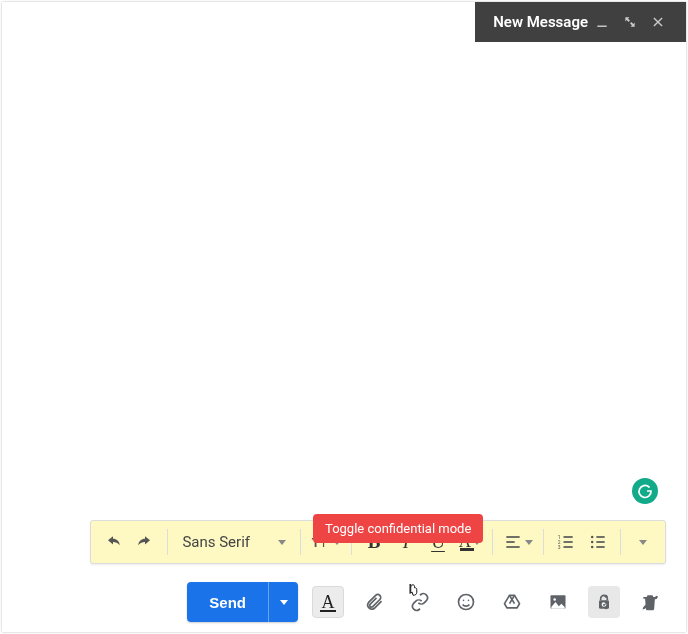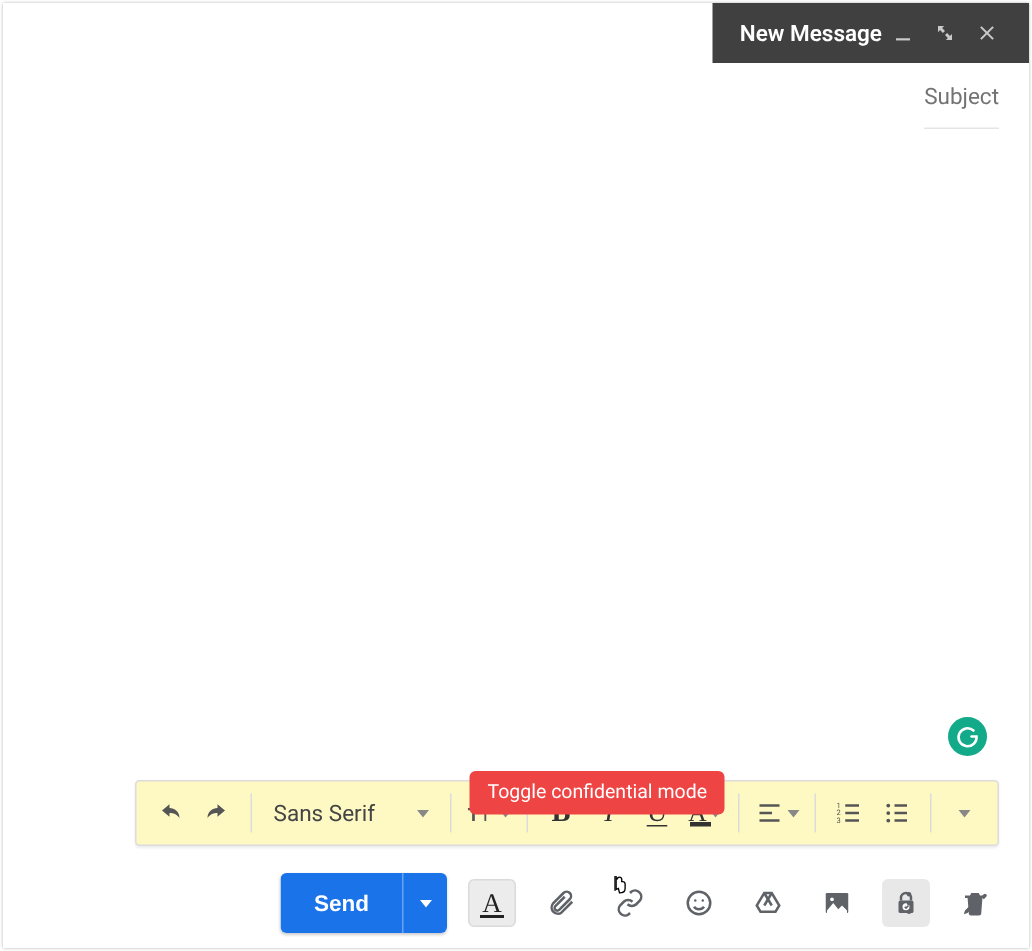--- a/index.html
+++ b/index.html
@@ -247,23 +247,20 @@
     </div>
     <div class="win-icon">
       <svg viewBox="0 0 24 24" stroke="currentColor" stroke-width="2.4">
           <line x1="5" y1="5" x2="19" y2="19"></line>
           <line x1="19" y1="5" x2="5" y2="19"></line>
         </svg>
     </div>
   </div>
 
   <div class="fields">
-    <div class="field-row">
-      <span>Subject</span>
-    </div>
   </div>
 
   <div class="body-area">
     <div class="grammarly">
       <svg viewBox="0 0 24 24" fill="none" stroke="currentColor" stroke-width="2.6" stroke-linecap="round">
         <path d="M18 6a9 9 0 1 0 3 6h-5"></path>
       </svg>
     </div>
   </div>
 

